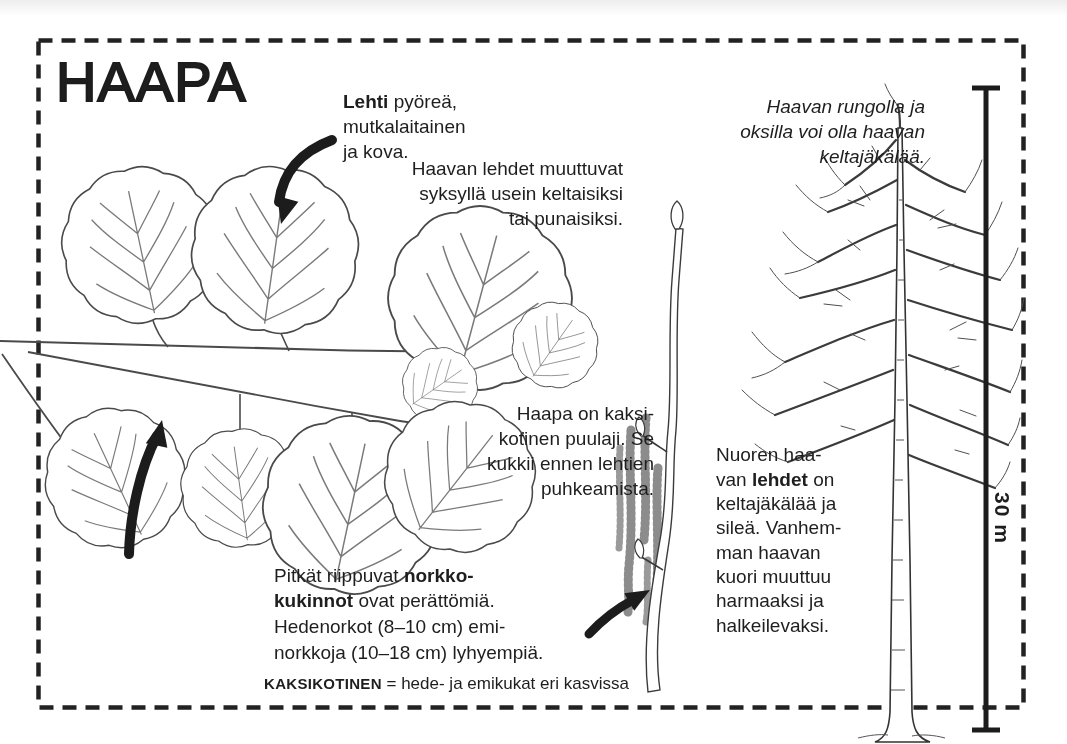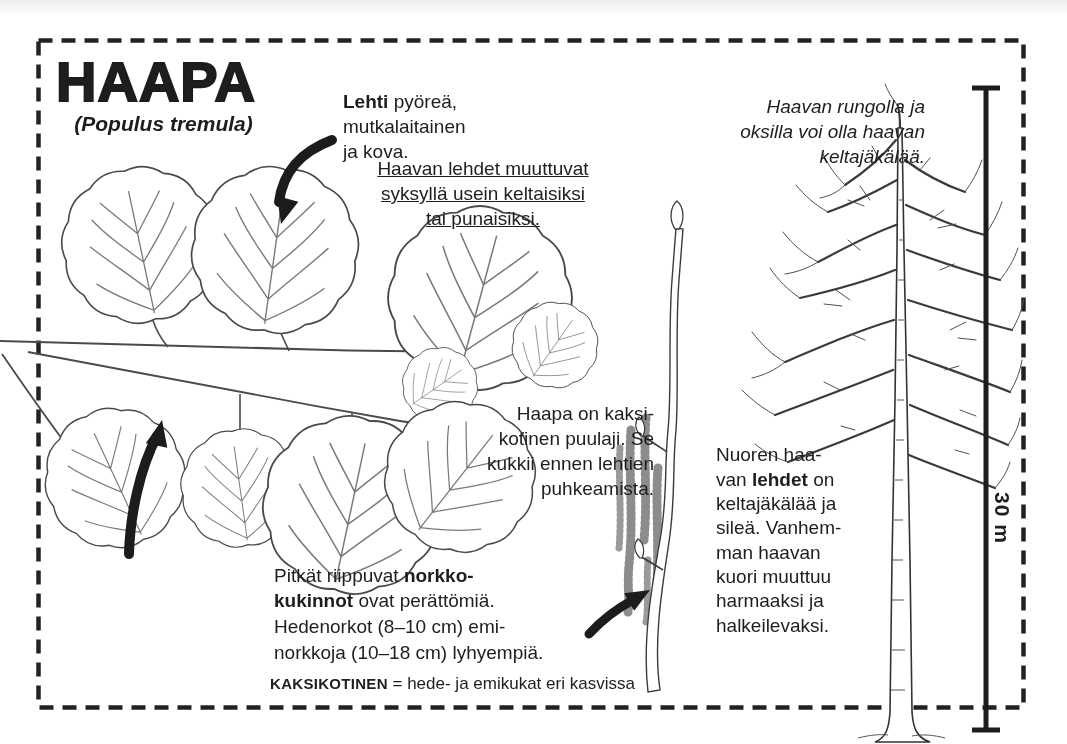--- a/index.html
+++ b/index.html
@@ -9,36 +9,36 @@
   }
   .card::before{
     content:'';position:absolute;left:0;top:0;right:0;height:16px;
     background:linear-gradient(#ededed,rgba(255,255,255,0));pointer-events:none;z-index:3;
   }
   .art{position:absolute;left:0;top:0;z-index:1;}
   .txt{position:absolute;z-index:2;}
   .preline{white-space:pre-line;}
   .b{font-weight:bold;}
   .title{
-    left:56px;top:54px;font-size:56px;font-weight:bold;letter-spacing:1px;
+    left:56px;top:54px;font-size:56px;font-weight:normal;letter-spacing:1px;
     -webkit-text-stroke:2px #1c1c1c;line-height:1;
   }
   .subtitle{
     left:56px;top:112px;width:215px;text-align:center;
     font-size:21px;font-weight:bold;font-style:italic;
   }
   .note{font-size:19px;line-height:1.32;}
   .leaf-note{left:343px;top:64px;width:270px;text-align:left;}
-  .autumn-note{left:343px;top:156px;width:280px;text-align:center;text-decoration:underline;}
+  .autumn-note{left:343px;top:156px;width:280px;text-align:right;}
   .lichen-note{left:640px;top:94px;width:285px;text-align:right;font-style:italic;}
   .dioecious-note{left:436px;top:401px;width:218px;text-align:right;}
   .catkin-note{left:274px;top:537px;width:354px;text-align:left;line-height:1.35;}
   .petiole-note{left:58px;top:565px;width:212px;text-align:left;line-height:1.35;}
   .trunk-note{left:716px;top:419px;width:162px;text-align:left;line-height:1.28;}
-  .glossary{left:270px;top:674px;width:420px;font-size:17px;text-align:left;}
+  .glossary{left:264px;top:674px;width:420px;font-size:17px;text-align:left;}
   .glossary .term{font-size:15px;font-weight:bold;letter-spacing:.3px;}
   .scale-label{
     left:990px;top:492px;font-size:21px;font-weight:bold;
     writing-mode:vertical-rl;letter-spacing:1px;
   }
 </style>
 </head>
 <body>
 
 <div class="card">
@@ -131,21 +131,20 @@
     </g>
 
     <g stroke="#1c1c1c" stroke-width="5">
       <line x1="986" y1="88" x2="986" y2="730"></line>
       <line x1="972" y1="88" x2="1000" y2="88"></line>
       <line x1="972" y1="730" x2="1000" y2="730"></line>
     </g>
   </svg>
 
   <div class="txt title">HAAPA</div>
-  <div class="txt subtitle">(Populus tremula)</div>
 
   <div class="txt note preline leaf-note">
     <span class="b">Lehti</span><span> pyöreä,
 mutkalaitainen
 ja kova.</span>
   </div>
 
   <div class="txt note preline autumn-note">Haavan lehdet muuttuvat
 syksyllä usein keltaisiksi
 tai punaisiksi.</div>

